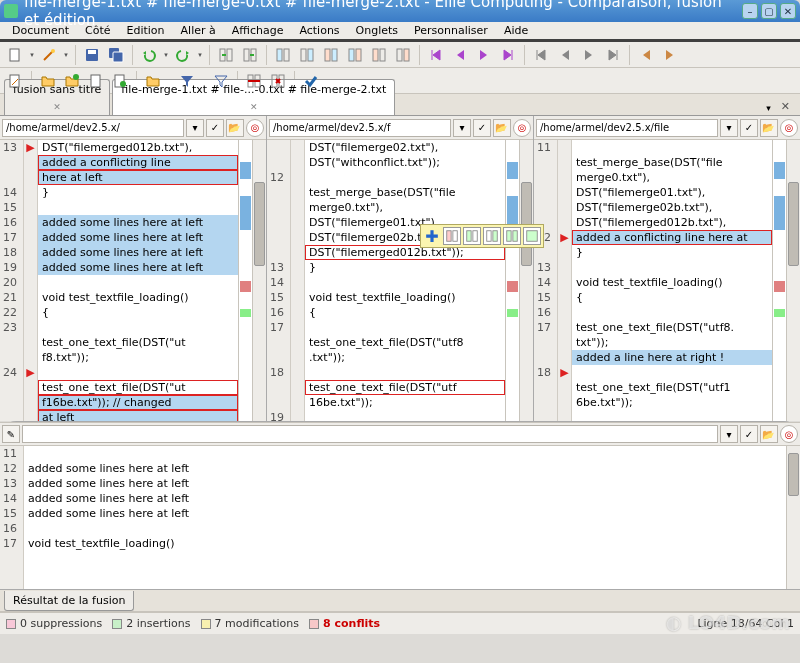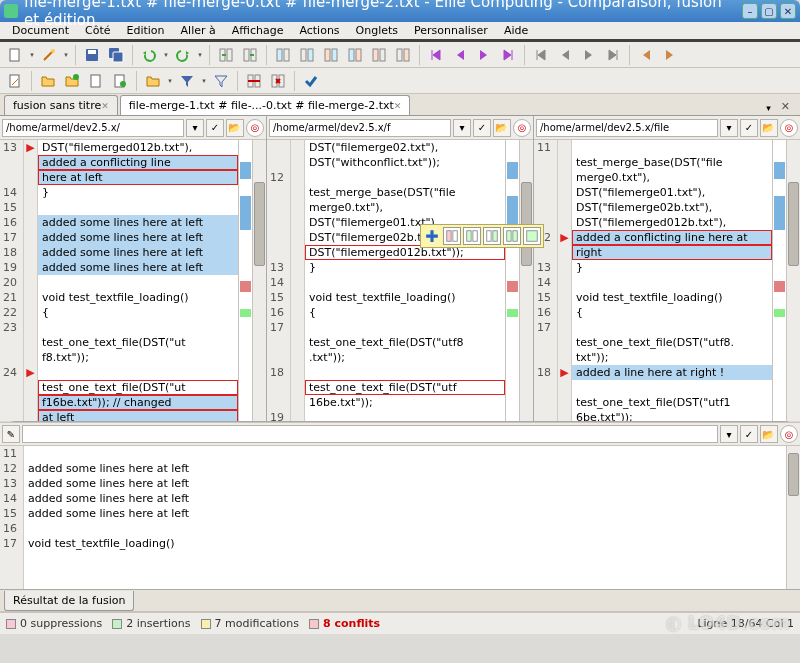--- a/index.html
+++ b/index.html
@@ -13,21 +13,21 @@
 .menubar { height: 20px; background: #eeece8; display: flex; align-items: center; padding: 0 4px; border-bottom: 3px solid #404040; }
 .menubar span { padding: 2px 8px; cursor: pointer; }
 
 .toolbar { height: 26px; background: #eeece8; display: flex; align-items: center; padding: 2px 4px; border-bottom: 1px solid #c8c4bc; gap: 2px; }
 .tbtn { width: 22px; height: 22px; border: 1px solid transparent; border-radius: 2px; display: flex; align-items: center; justify-content: center; cursor: pointer; position: relative; }
 .tbtn svg { width: 16px; height: 16px; }
 .tsep { width: 1px; height: 20px; background: #c8c4bc; margin: 0 3px; }
 .tdd { width: 8px; display: flex; align-items: center; justify-content: center; font-size: 7px; color: #555; }
 
 .tabrow { height: 22px; background: #e6e2da; display: flex; align-items: flex-end; padding: 0 4px; border-bottom: 1px solid #999; }
-.tab { padding: 3px 8px; border: 1px solid #999; border-bottom: none; background: #eeece8; margin-right: 2px; border-radius: 3px 3px 0 0; display: flex; align-items: center; gap: 0; cursor: pointer; }
+.tab { padding: 3px 8px; border: 1px solid #999; border-bottom: none; background: #eeece8; margin-right: 2px; border-radius: 3px 3px 0 0; display: flex; align-items: center; gap: 6px; cursor: pointer; flex-direction: column; }
 .tab .tclose { font-size: 9px; color: #888; cursor: pointer; }
 .tabrow .spacer { flex: 1; }
 .tabrow .dropbtn { font-size: 9px; padding: 2px 4px; cursor: pointer; }
 .tabrow .closebtn { font-size: 11px; padding: 2px 6px; cursor: pointer; color: #555; }
 
 .panes { display: flex; height: 306px; background: #fff; border-bottom: 1px solid #aaa; position: relative; border-radius: 16px; }
 .pane { flex: 1; border-right: 1px solid #aaa; display: flex; flex-direction: column; position: relative; }
 .pane:last-child { border-right: none; }
 
 .pathbar { height: 24px; display: flex; align-items: center; padding: 2px; gap: 2px; background: #eeece8; border-bottom: 1px solid #c8c4bc; }
@@ -558,21 +558,20 @@
           <div class="mk"></div>
         </div>
         <div class="code">
           <div class="cl "></div>
           <div class="cl ">    test_merge_base(DST("file</div>
           <div class="cl ">    merge0.txt"),</div>
           <div class="cl ">    DST("filemerge01.txt"),</div>
           <div class="cl ">    DST("filemerge02b.txt"),</div>
           <div class="cl ">    DST("filemerged012b.txt"),</div>
           <div class="cl hl-blue box-red">    added a conflicting line here at</div>
-          <div class="cl hl-blue box-red">    right</div>
           <div class="cl ">}</div>
           <div class="cl "></div>
           <div class="cl ">void test_textfile_loading()</div>
           <div class="cl ">{</div>
           <div class="cl "></div>
           <div class="cl ">    test_one_text_file(DST("utf8.</div>
           <div class="cl ">    txt"));</div>
           <div class="cl hl-blue">    added a line here at right !</div>
           <div class="cl "></div>
           <div class="cl ">    test_one_text_file(DST("utf1</div>

